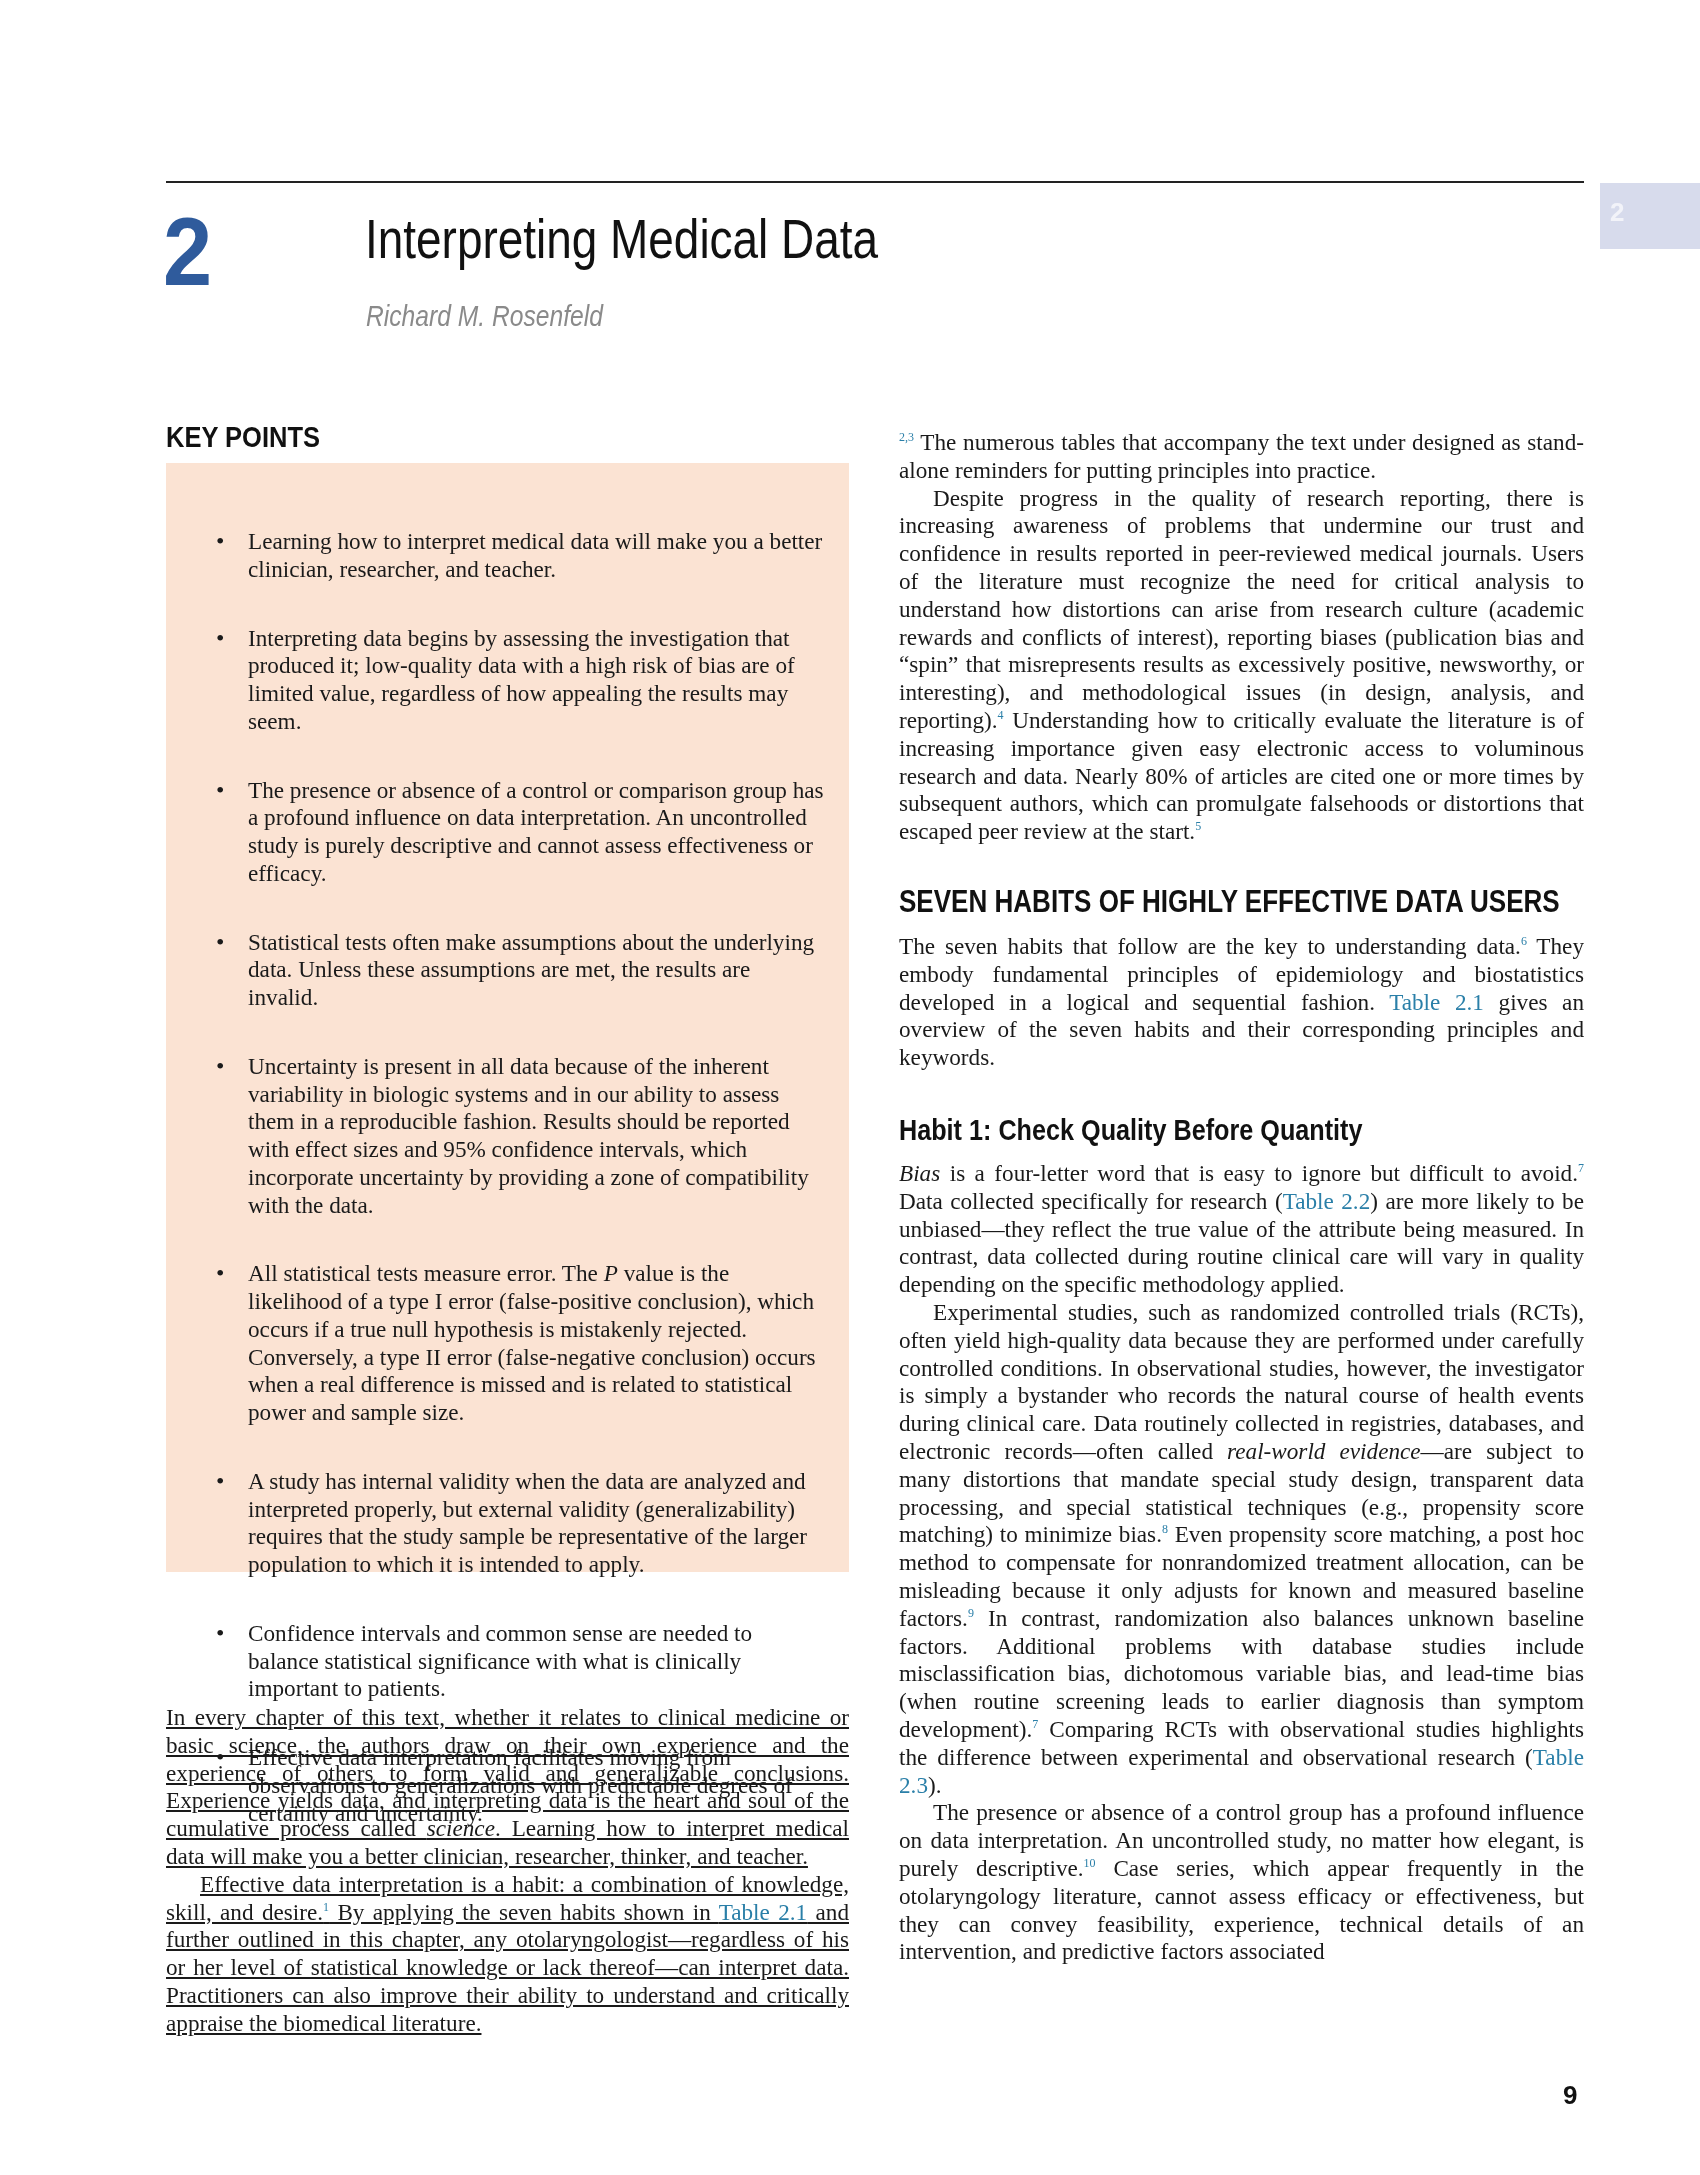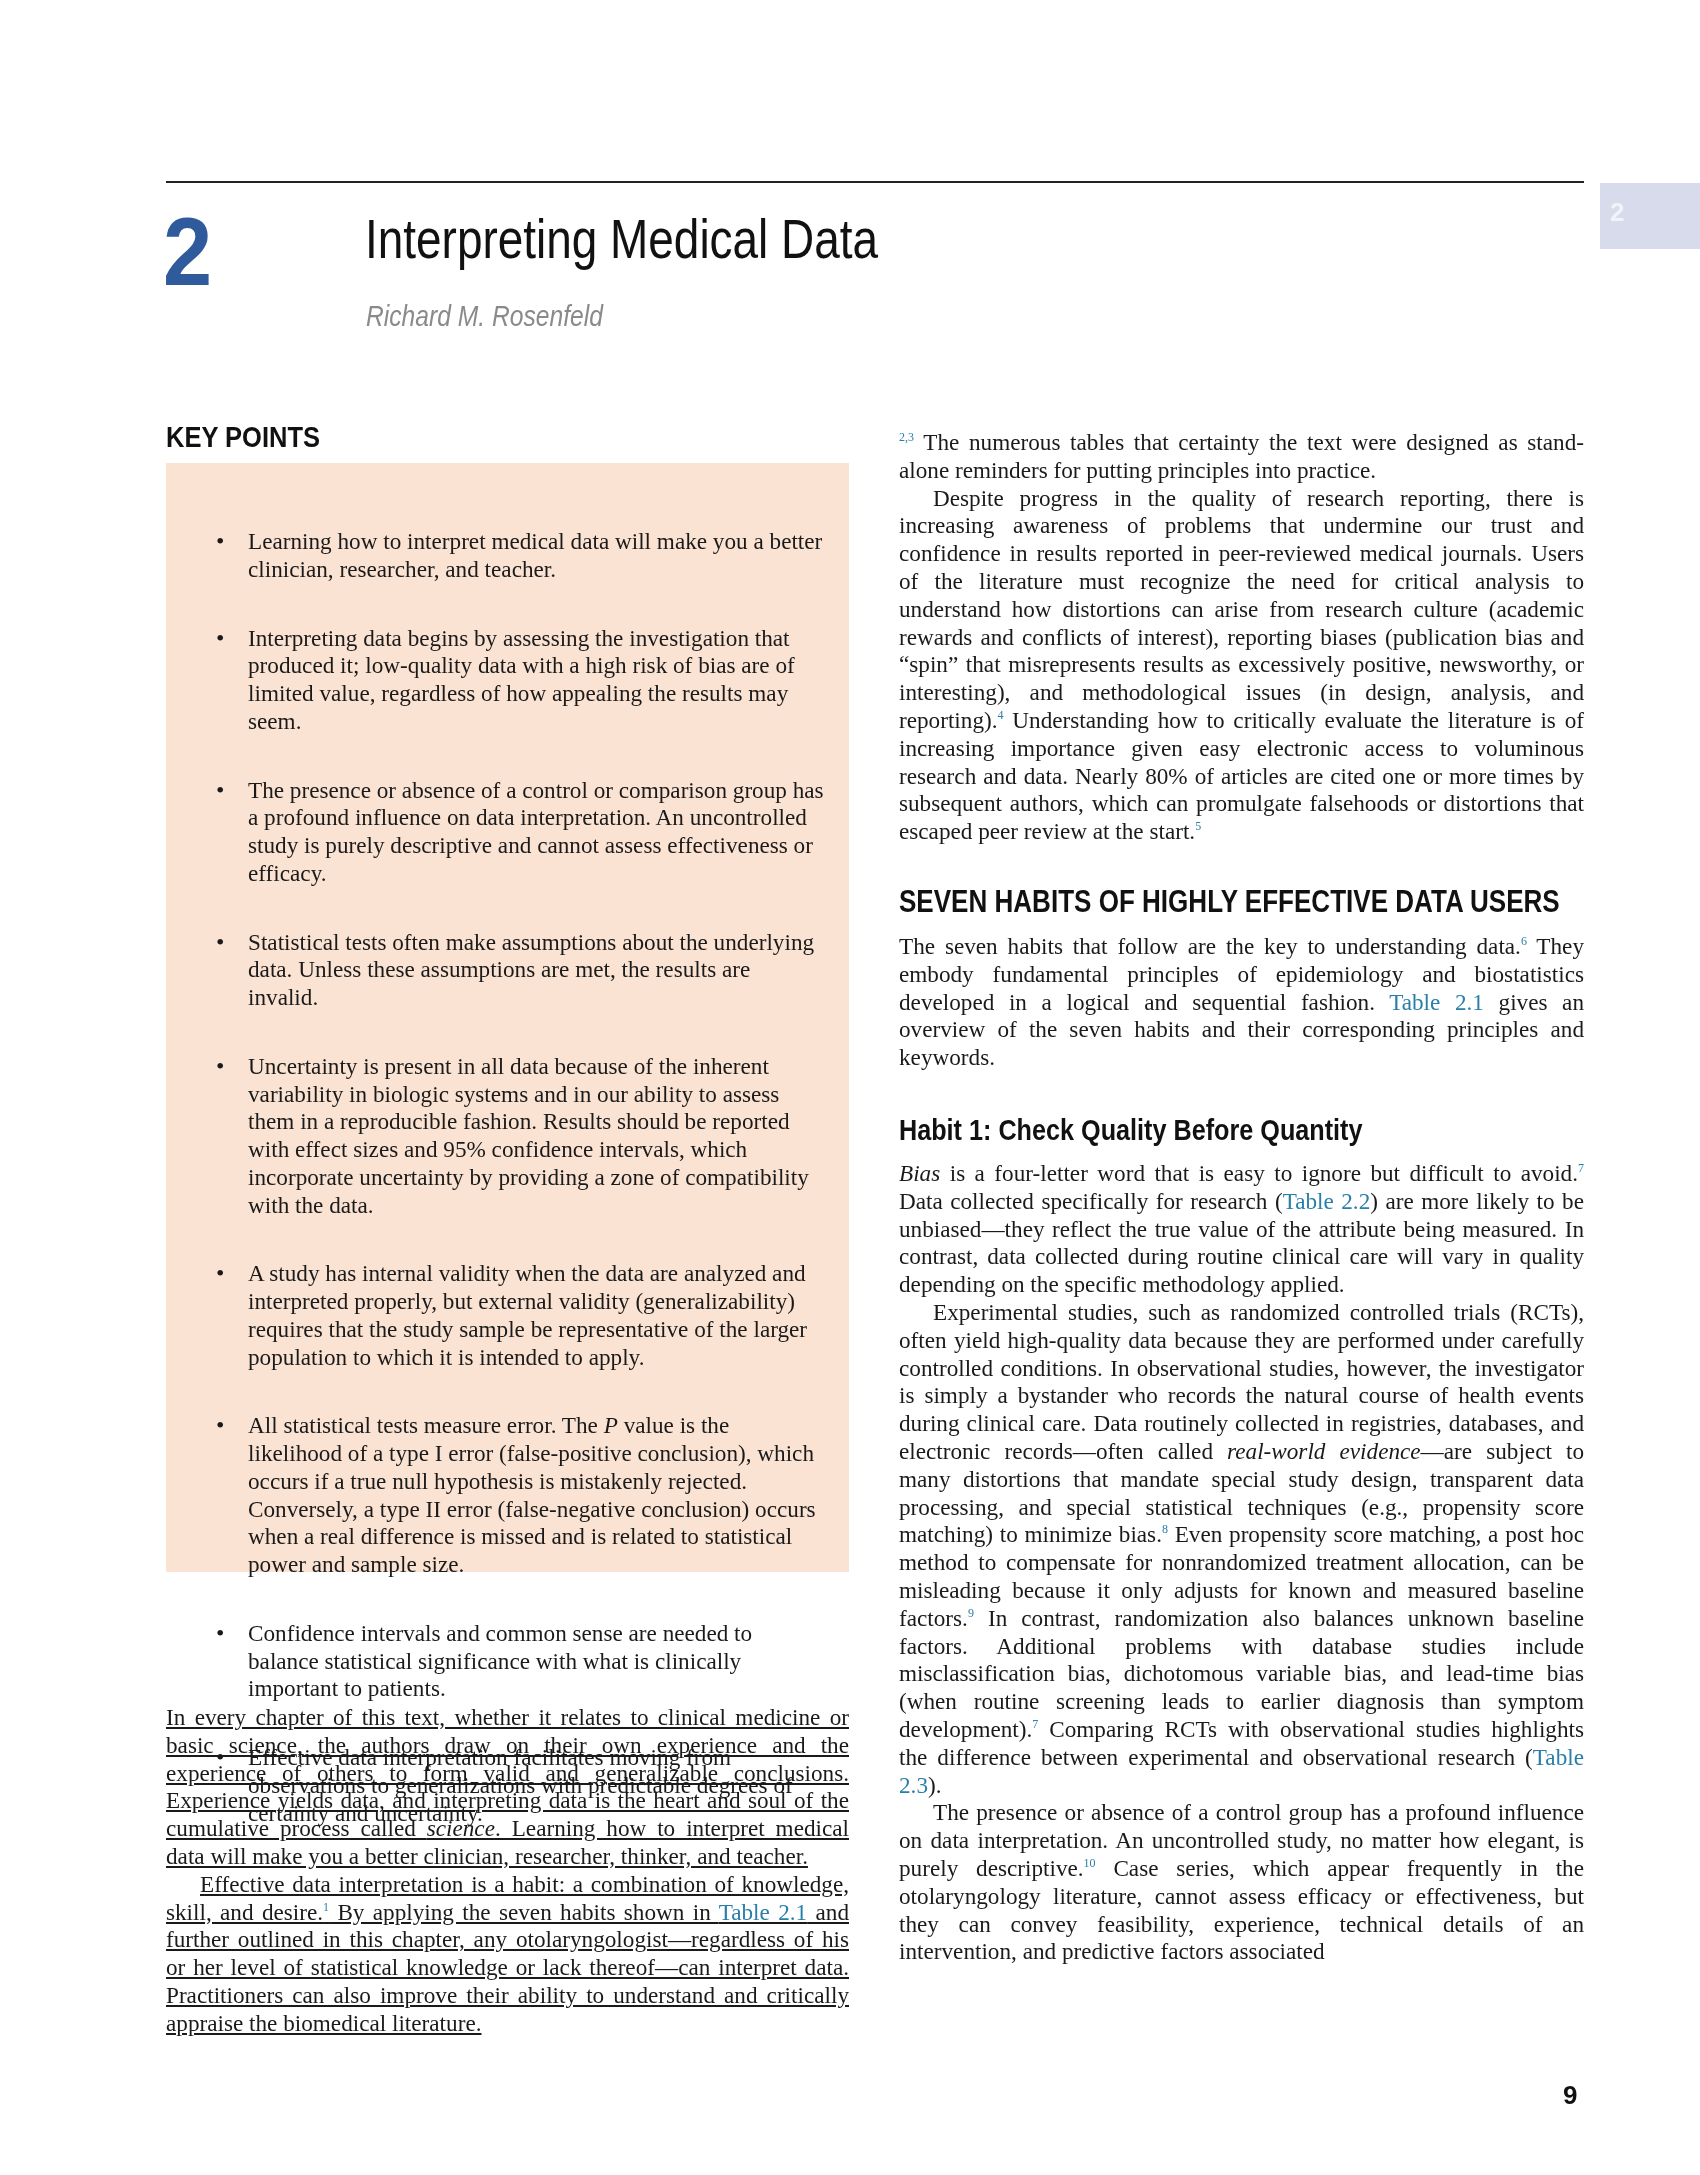--- a/index.html
+++ b/index.html
@@ -57,34 +57,34 @@
 <div class="author">Richard M. Rosenfeld</div>
 
 <div class="h-keypoints">KEY POINTS</div>
 <div class="kp-box">
   <ul class="kp-list">
     <li>Learning how to interpret medical data will make you a better clinician, researcher, and teacher.</li>
     <li>Interpreting data begins by assessing the investigation that produced it; low-quality data with a high risk of bias are of limited value, regardless of how appealing the results may seem.</li>
     <li>The presence or absence of a control or comparison group has a profound influence on data interpretation. An uncontrolled study is purely descriptive and cannot assess effectiveness or efficacy.</li>
     <li>Statistical tests often make assumptions about the underlying data. Unless these assumptions are met, the results are invalid.</li>
     <li>Uncertainty is present in all data because of the inherent variability in biologic systems and in our ability to assess them in a reproducible fashion. Results should be reported with effect sizes and 95% confidence intervals, which incorporate uncertainty by providing a zone of compatibility with the data.</li>
+    <li><span>All statistical tests measure error. The </span><span class="ital">P</span><span> value is the likelihood of a type I error (false-positive conclusion), which occurs if a true null hypothesis is mistakenly rejected. Conversely, a type II error (false-negative conclusion) occurs when a real difference is missed and is related to statistical power and sample size.</span></li>
     <li>A study has internal validity when the data are analyzed and interpreted properly, but external validity (generalizability) requires that the study sample be representative of the larger population to which it is intended to apply.</li>
-    <li><span>All statistical tests measure error. The </span><span class="ital">P</span><span> value is the likelihood of a type I error (false-positive conclusion), which occurs if a true null hypothesis is mistakenly rejected. Conversely, a type II error (false-negative conclusion) occurs when a real difference is missed and is related to statistical power and sample size.</span></li>
     <li>Confidence intervals and common sense are needed to balance statistical significance with what is clinically important to patients.</li>
     <li>Effective data interpretation facilitates moving from observations to generalizations with predictable degrees of certainty and uncertainty.</li>
   </ul>
 </div>
 
 <div class="col left-col">
   <p><span>In every chapter of this text, whether it relates to clinical medicine or basic science, the authors draw on their own experience and the experience of others to form valid and generalizable conclusions. Experience yields data, and interpreting data is the heart and soul of the cumulative process called </span><span class="ital">science</span><span>. Learning how to interpret medical data will make you a better clinician, researcher, thinker, and teacher.</span></p>
   <p class="indent"><span>Effective data interpretation is a habit: a combination of knowledge, skill, and desire.</span><sup class="ref">1</sup><span> By applying the seven habits shown in </span><span class="tlink">Table 2.1</span><span> and further outlined in this chapter, any otolaryngologist—regardless of his or her level of statistical knowledge or lack thereof—can interpret data. Practitioners can also improve their ability to understand and critically appraise the biomedical literature.</span></p>
 </div>
 
 <div class="col right-col">
-  <p><sup class="ref">2,3</sup><span> The numerous tables that certainty the text were designed as stand-alone reminders for putting principles into practice.</span></p>
+  <p><sup class="ref">2,3</sup><span> The numerous tables that accompany the text under designed as stand-alone reminders for putting principles into practice.</span></p>
   <p class="indent"><span>Despite progress in the quality of research reporting, there is increasing awareness of problems that undermine our trust and confidence in results reported in peer-reviewed medical journals. Users of the literature must recognize the need for critical analysis to understand how distortions can arise from research culture (academic rewards and conflicts of interest), reporting biases (publication bias and “spin” that misrepresents results as excessively positive, newsworthy, or interesting), and methodological issues (in design, analysis, and reporting).</span><sup class="ref">4</sup><span> Understanding how to critically evaluate the literature is of increasing importance given easy electronic access to voluminous research and data. Nearly 80% of articles are cited one or more times by subsequent authors, which can promulgate falsehoods or distortions that escaped peer review at the start.</span><sup class="ref">5</sup></p>
 
   <div class="h-section">SEVEN HABITS OF HIGHLY EFFECTIVE DATA USERS</div>
   <p><span>The seven habits that follow are the key to understanding data.</span><sup class="ref">6</sup><span> They embody fundamental principles of epidemiology and biostatistics developed in a logical and sequential fashion. </span><span class="tlink">Table 2.1</span><span> gives an overview of the seven habits and their corresponding principles and keywords.</span></p>
 
   <div class="h-sub">Habit 1: Check Quality Before Quantity</div>
   <p><span class="ital">Bias</span><span> is a four-letter word that is easy to ignore but difficult to avoid.</span><sup class="ref">7</sup><span> Data collected specifically for research (</span><span class="tlink">Table 2.2</span><span>) are more likely to be unbiased—they reflect the true value of the attribute being measured. In contrast, data collected during routine clinical care will vary in quality depending on the specific methodology applied.</span></p>
   <p class="indent"><span>Experimental studies, such as randomized controlled trials (RCTs), often yield high-quality data because they are performed under carefully controlled conditions. In observational studies, however, the investigator is simply a bystander who records the natural course of health events during clinical care. Data routinely collected in registries, databases, and electronic records—often called </span><span class="ital">real-world evidence</span><span>—are subject to many distortions that mandate special study design, transparent data processing, and special statistical techniques (e.g., propensity score matching) to minimize bias.</span><sup class="ref">8</sup><span> Even propensity score matching, a post hoc method to compensate for nonrandomized treatment allocation, can be misleading because it only adjusts for known and measured baseline factors.</span><sup class="ref">9</sup><span> In contrast, randomization also balances unknown baseline factors. Additional problems with database studies include misclassification bias, dichotomous variable bias, and lead-time bias (when routine screening leads to earlier diagnosis than symptom development).</span><sup class="ref">7</sup><span> Comparing RCTs with observational studies highlights the difference between experimental and observational research (</span><span class="tlink">Table 2.3</span><span>).</span></p>
   <p class="indent"><span>The presence or absence of a control group has a profound influence on data interpretation. An uncontrolled study, no matter how elegant, is purely descriptive.</span><sup class="ref">10</sup><span> Case series, which appear frequently in the otolaryngology literature, cannot assess efficacy or effectiveness, but they can convey feasibility, experience, technical details of an intervention, and predictive factors associated</span></p>
 </div>

